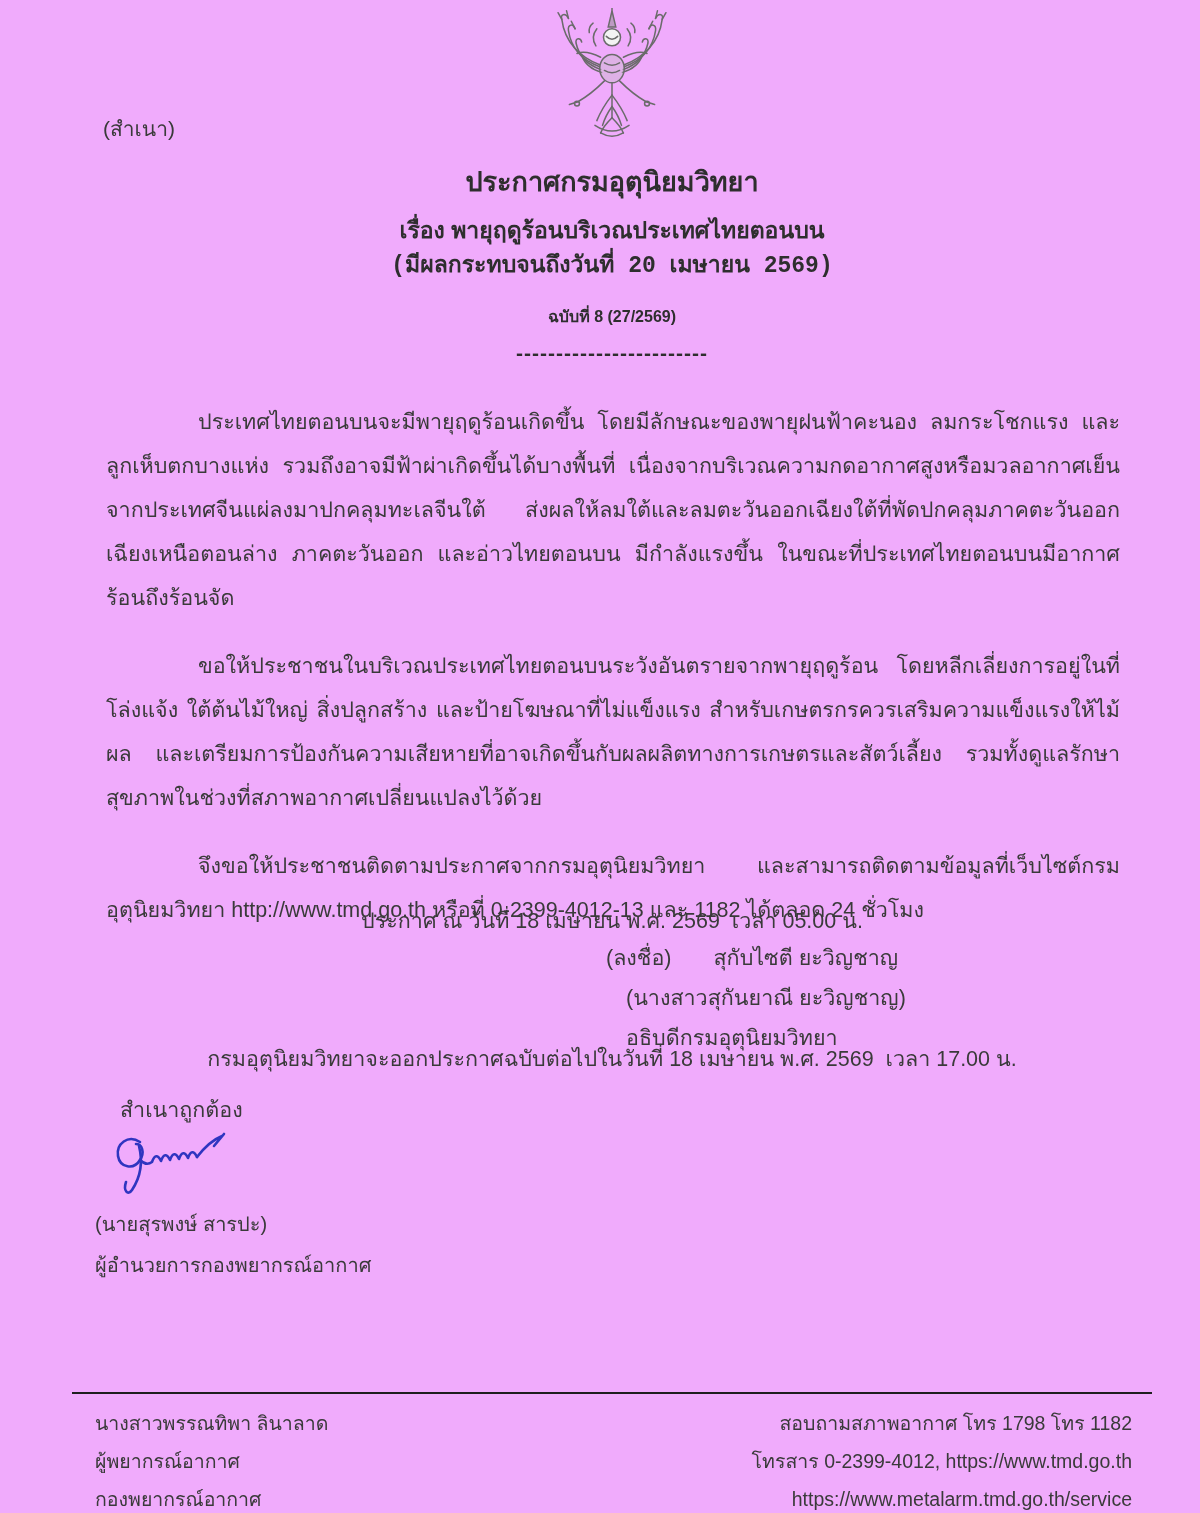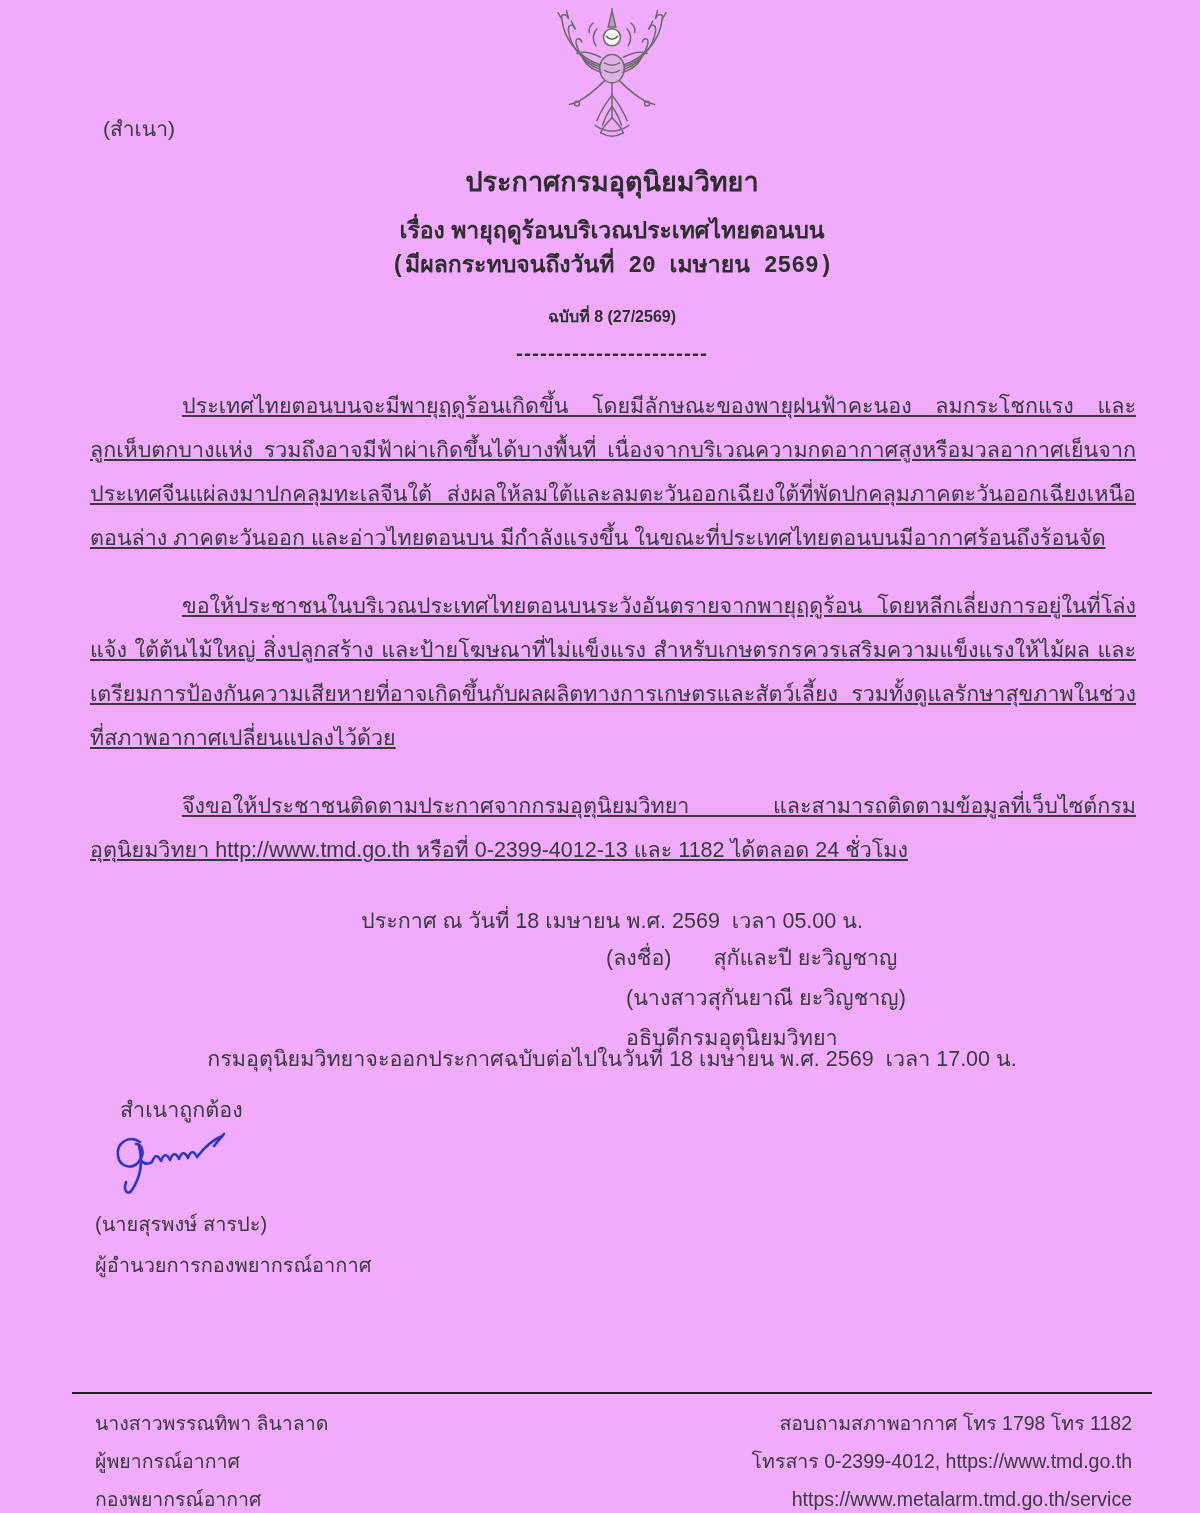--- a/index.html
+++ b/index.html
@@ -20,21 +20,21 @@
   .copy-label{left:103px;top:112px;font-size:21px;}
   
   .head-line{left:0;width:100%;text-align:center;font-weight:bold;color:#2e2e2e;}
   .head-title{top:160px;font-size:27px;}
   .head-subject{top:212px;font-size:23px;}
   .head-effective{top:246px;font-size:23px;font-family:Liberation Mono, monospace;}
   .head-issue{top:304px;font-size:16px;}
   .head-sep{top:341px;font-size:21px;font-weight:bold;letter-spacing:1px;text-align:center;left:0;width:100%;color:#2e2e2e;}
   
   .body-text{left:90px;right:88px;top:384px;font-size:21.5px;line-height:44px;text-align:justify;}
-  .body-text p{margin:0;text-indent:92px;text-decoration:underline;}
+  .body-text p{margin:16px;text-indent:92px;}
   .body-text p + p{margin-top:24px;}
   
   .issued{left:0;width:100%;top:806px;text-align:center;font-size:21.5px;line-height:46px;white-space:pre-wrap;}
   
   .sign-block{left:598px;top:938px;width:380px;font-size:21.5px;line-height:40px;}
   .sign-line1{display:flex;align-items:flex-end;}
   .sign-line1 .lbl{margin-left:8px;}
   .sign-line1 .nm{margin-left:42px;}
   .sign-center{text-align:left;width:340px;margin-left:28px;}
   
@@ -117,21 +117,21 @@
   </div>
 
   <div class="abs issued">
     <div>ประกาศ ณ วันที่ 18 เมษายน พ.ศ. 2569  เวลา 05.00 น.</div>
     <div>กรมอุตุนิยมวิทยาจะออกประกาศฉบับต่อไปในวันที่ 18 เมษายน พ.ศ. 2569  เวลา 17.00 น.</div>
   </div>
 
   <div class="abs sign-block">
     <div class="sign-line1">
       <span class="lbl">(ลงชื่อ)</span>
-      <span class="nm">สุกัและปี ยะวิญชาญ</span>
+      <span class="nm">สุกับไซตี ยะวิญชาญ</span>
     </div>
     <div class="sign-center">(นางสาวสุกันยาณี ยะวิญชาญ)</div>
     <div class="sign-center">อธิบดีกรมอุตุนิยมวิทยา</div>
   </div>
 
   <div class="abs certify-label">สำเนาถูกต้อง</div>
 
   <div class="abs certify-sig">
     <svg width="140" height="82" viewBox="0 0 140 82" fill="none" stroke="#2f35c0" stroke-width="2.6" stroke-linecap="round" stroke-linejoin="round">
       <path d="M30,26 C18,18 6,28 8,40 C10,52 24,54 30,44 C35,36 32,28 26,28"></path>

